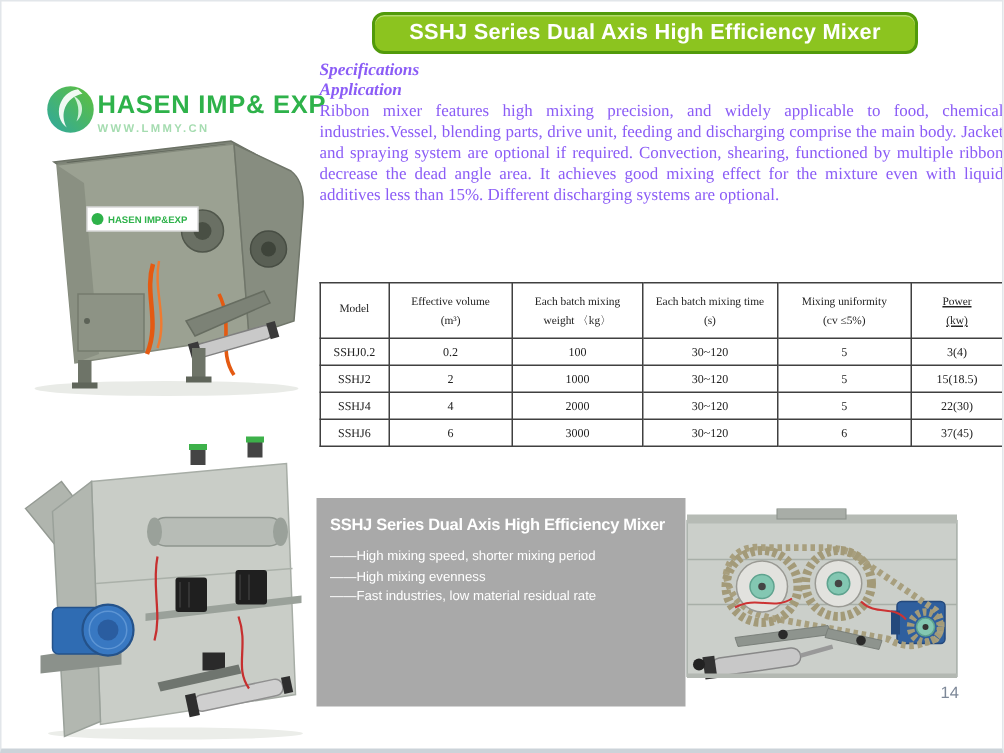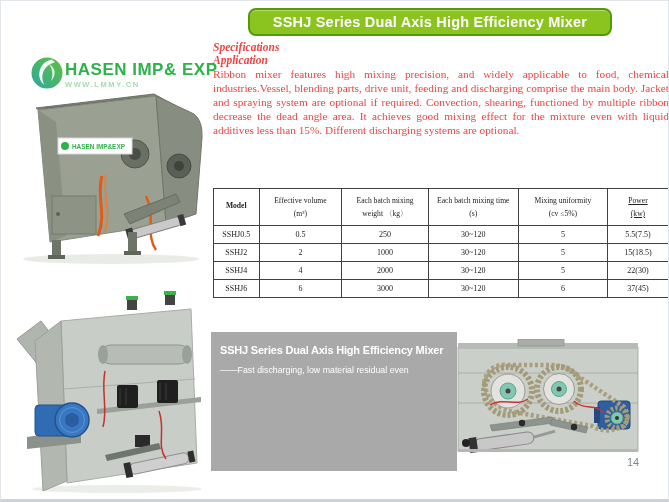--- a/index.html
+++ b/index.html
@@ -16,21 +16,21 @@
   .logo-text .site { font-size:7.5px; font-weight:bold; letter-spacing:1.6px; color:#a5dcb0; margin-top:1px; }
   
   .banner {
     position:absolute; left:247px; top:7px; width:364px; height:28px;
     background:#8cc41f; border:2px solid #519a0a; border-radius:8px;
     display:flex; align-items:center; justify-content:center;
     box-shadow: inset 0 1px 0 rgba(255,255,255,.35);
   }
   .banner span { color:#ffffff; font-size:14.5px; font-weight:600; letter-spacing:.2px; }
   
-  .text-col { position:absolute; left:212px; top:40px; width:456px; color:#ef4444;
+  .text-col { position:absolute; left:212px; top:40px; width:456px; color:#8b5cf6;
     font-family:"Liberation Serif", serif; }
   .text-col h3 { font-size:11.5px; font-style:italic; font-weight:bold; margin:0 0 1px 0; }
   .text-col p { font-size:11.3px; line-height:1.24; text-align:justify; margin:0 0 2px 0; }
   
   .spec-table-wrap { position:absolute; left:212px; top:187px; width:456px; z-index:2; }
   table.spec { width:100%; border-collapse:collapse; table-layout:fixed;
     font-family:"Liberation Serif", serif; color:#222; }
   table.spec th, table.spec td { border:1px solid #404040; text-align:center; vertical-align:middle;
     padding:0 1px; overflow:hidden; }
   table.spec th { height:37px; font-weight:normal; font-size:7.6px; }
@@ -84,21 +84,21 @@
   <div class="text-col">
     <h3>Specifications</h3>
     <h3>Application</h3>
     <p>Ribbon mixer features high mixing precision, and widely applicable to food, chemical industries.Vessel, blending parts, drive unit, feeding and discharging comprise the main body. Jacket and spraying system are optional if required. Convection, shearing, functioned by multiple ribbon decrease the dead angle area. It achieves good mixing effect for the mixture even with liquid additives less than 15%. Different discharging systems are optional.</p>
   </div>
 
   <div class="spec-table-wrap">
     <table class="spec">
       <thead>
         <tr>
-            <th style="width: 10%; font-weight: bold;">
+            <th style="width: 10%;">
               <span class="l1">Model</span>
             </th>
             <th style="width: 18.2%;">
               <span class="l1">Effective volume</span>
               <span class="l2">(m³)</span>
             </th>
             <th style="width: 19%;">
               <span class="l1">Each batch mixing</span>
               <span class="l2">weight 〈kg〉</span>
             </th>
@@ -111,26 +111,26 @@
               <span class="l2">(cv ≤5%)</span>
             </th>
             <th style="width: 13.4%; text-decoration: underline;">
               <span class="l1">Power</span>
               <span class="l2">(kw)</span>
             </th>
           </tr>
       </thead>
       <tbody>
           <tr>
-            <td>SSHJ0.5</td>
-            <td>0.5</td>
-            <td>250</td>
+            <td>SSHJ0.2</td>
+            <td>0.2</td>
+            <td>100</td>
             <td>30~120</td>
             <td>5</td>
-            <td>5.5(7.5)</td>
+            <td>3(4)</td>
           </tr>
           <tr>
             <td>SSHJ2</td>
             <td>2</td>
             <td>1000</td>
             <td>30~120</td>
             <td>5</td>
             <td>15(18.5)</td>
           </tr>
           <tr>
@@ -238,21 +238,23 @@
       </g>
 
       <path d="M 96,112 C 92,132 99,150 94,168" fill="none" stroke="#c62f2f" stroke-width="1.5"></path>
       <path d="M 150,152 C 157,172 147,186 157,200" fill="none" stroke="#c62f2f" stroke-width="1.5"></path>
     </svg>
   </div>
 
   <div class="promo" style="background: rgb(169, 169, 169);">
     <div class="title">SSHJ Series Dual Axis High Efficiency Mixer</div>
     <ul>
-        <li>——Fast discharging, low material residual even</li>
+        <li>——High mixing speed, shorter mixing period</li>
+        <li>——High mixing evenness</li>
+        <li>——Fast industries, low material residual rate</li>
       </ul>
   </div>
 
   <div class="img-c">
     <svg viewBox="0 0 186 120">
 
       <rect x="2" y="8" width="180" height="104" fill="#cbcfca" stroke="#9aa29c" stroke-width="0.8"></rect>
       <rect x="2" y="4" width="180" height="6" fill="#b6bbb5"></rect>
       <rect x="62" y="0" width="46" height="7" fill="#a8ada7" stroke="#8b918b" stroke-width="0.7"></rect>
       <line x1="2" y1="34" x2="182" y2="34" stroke="#a8afa8"></line>

